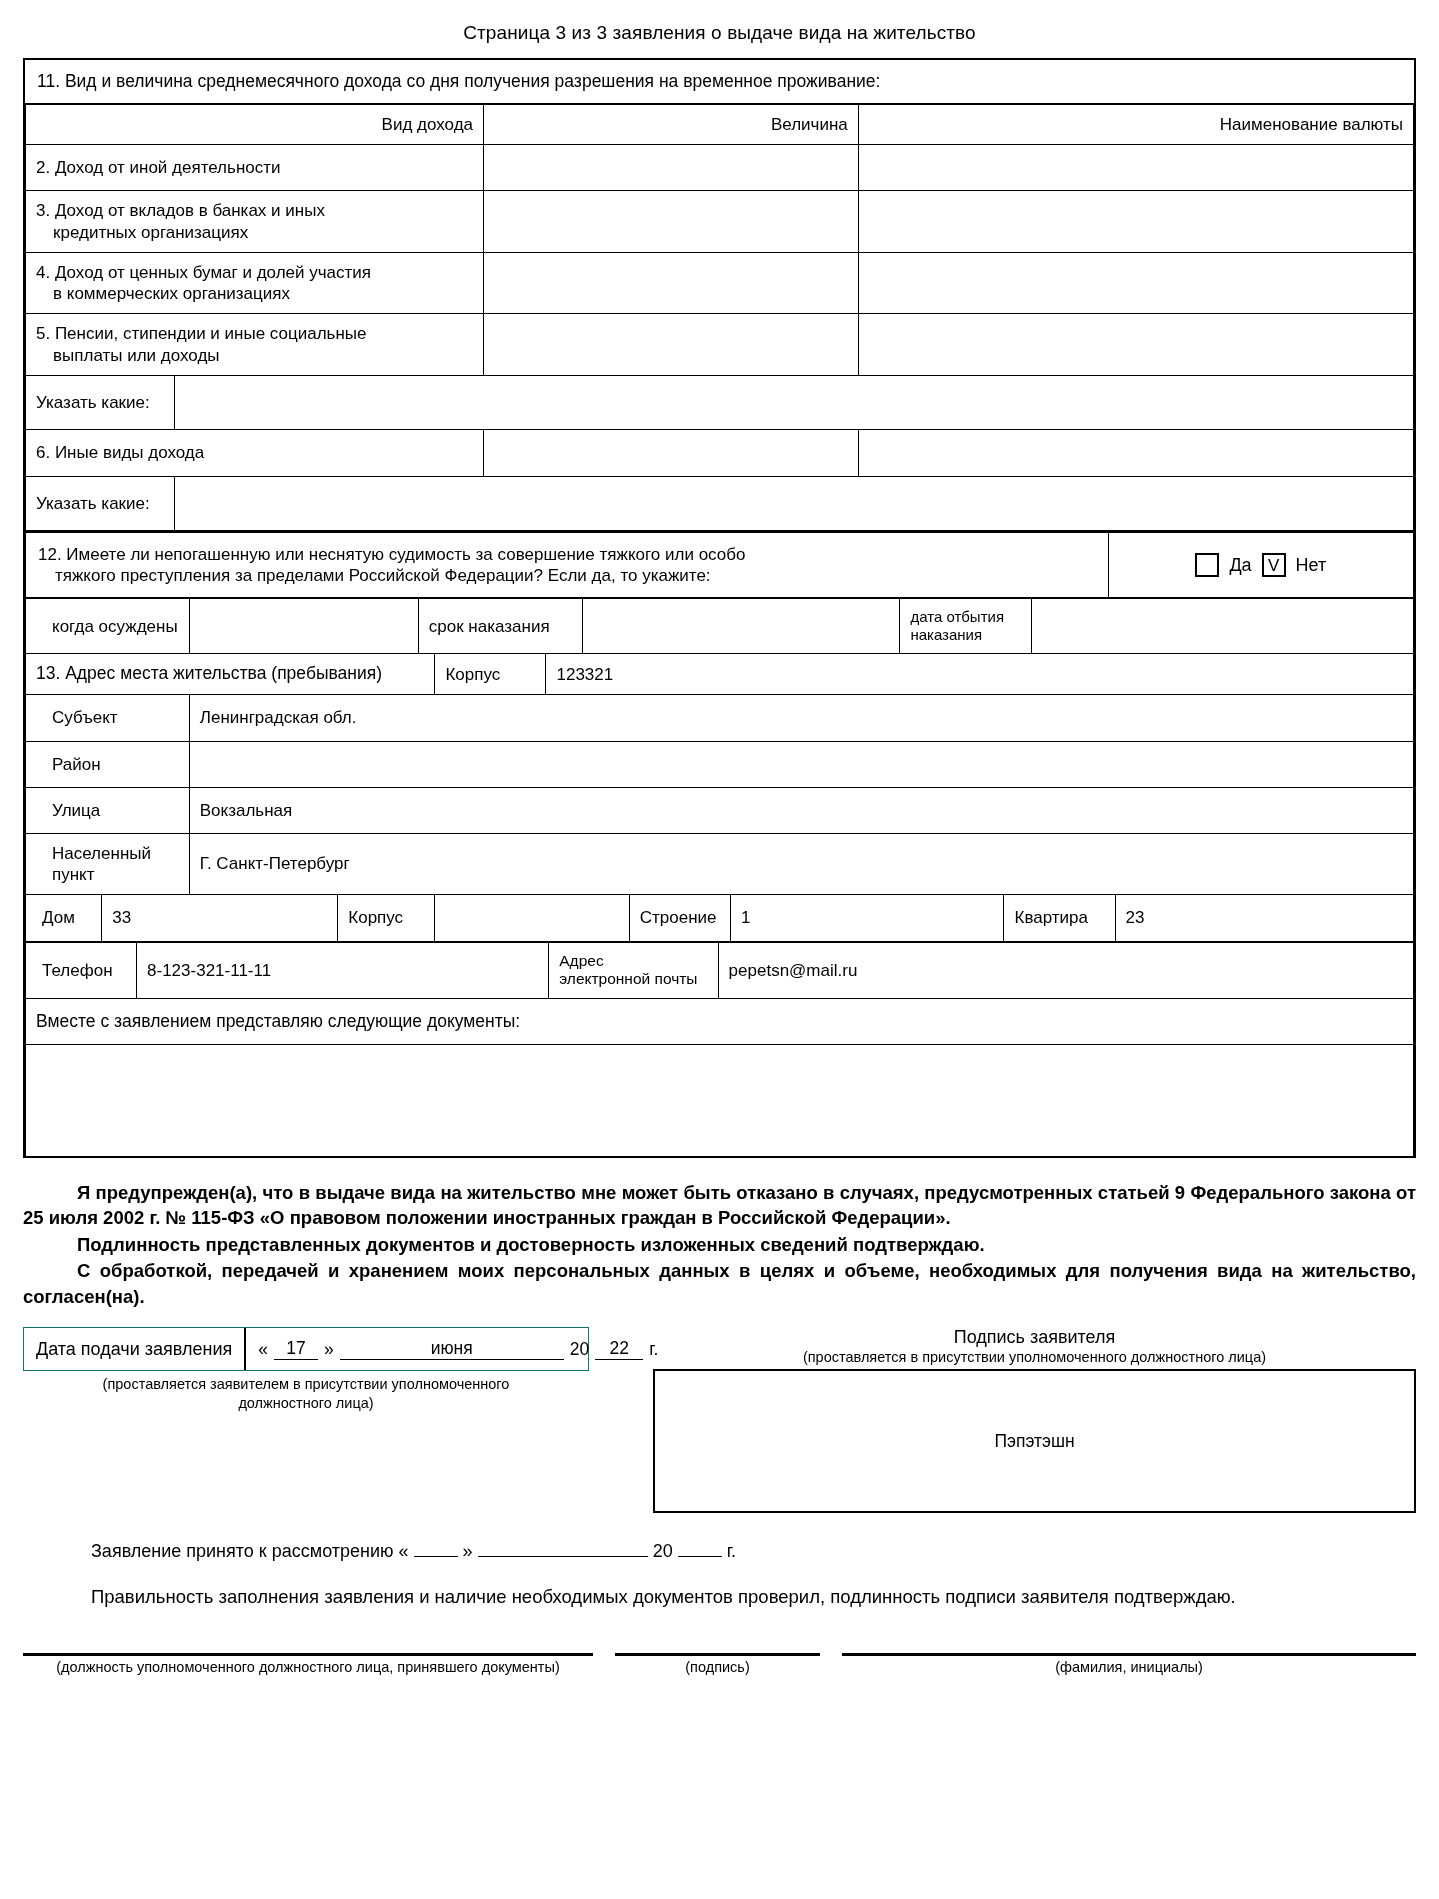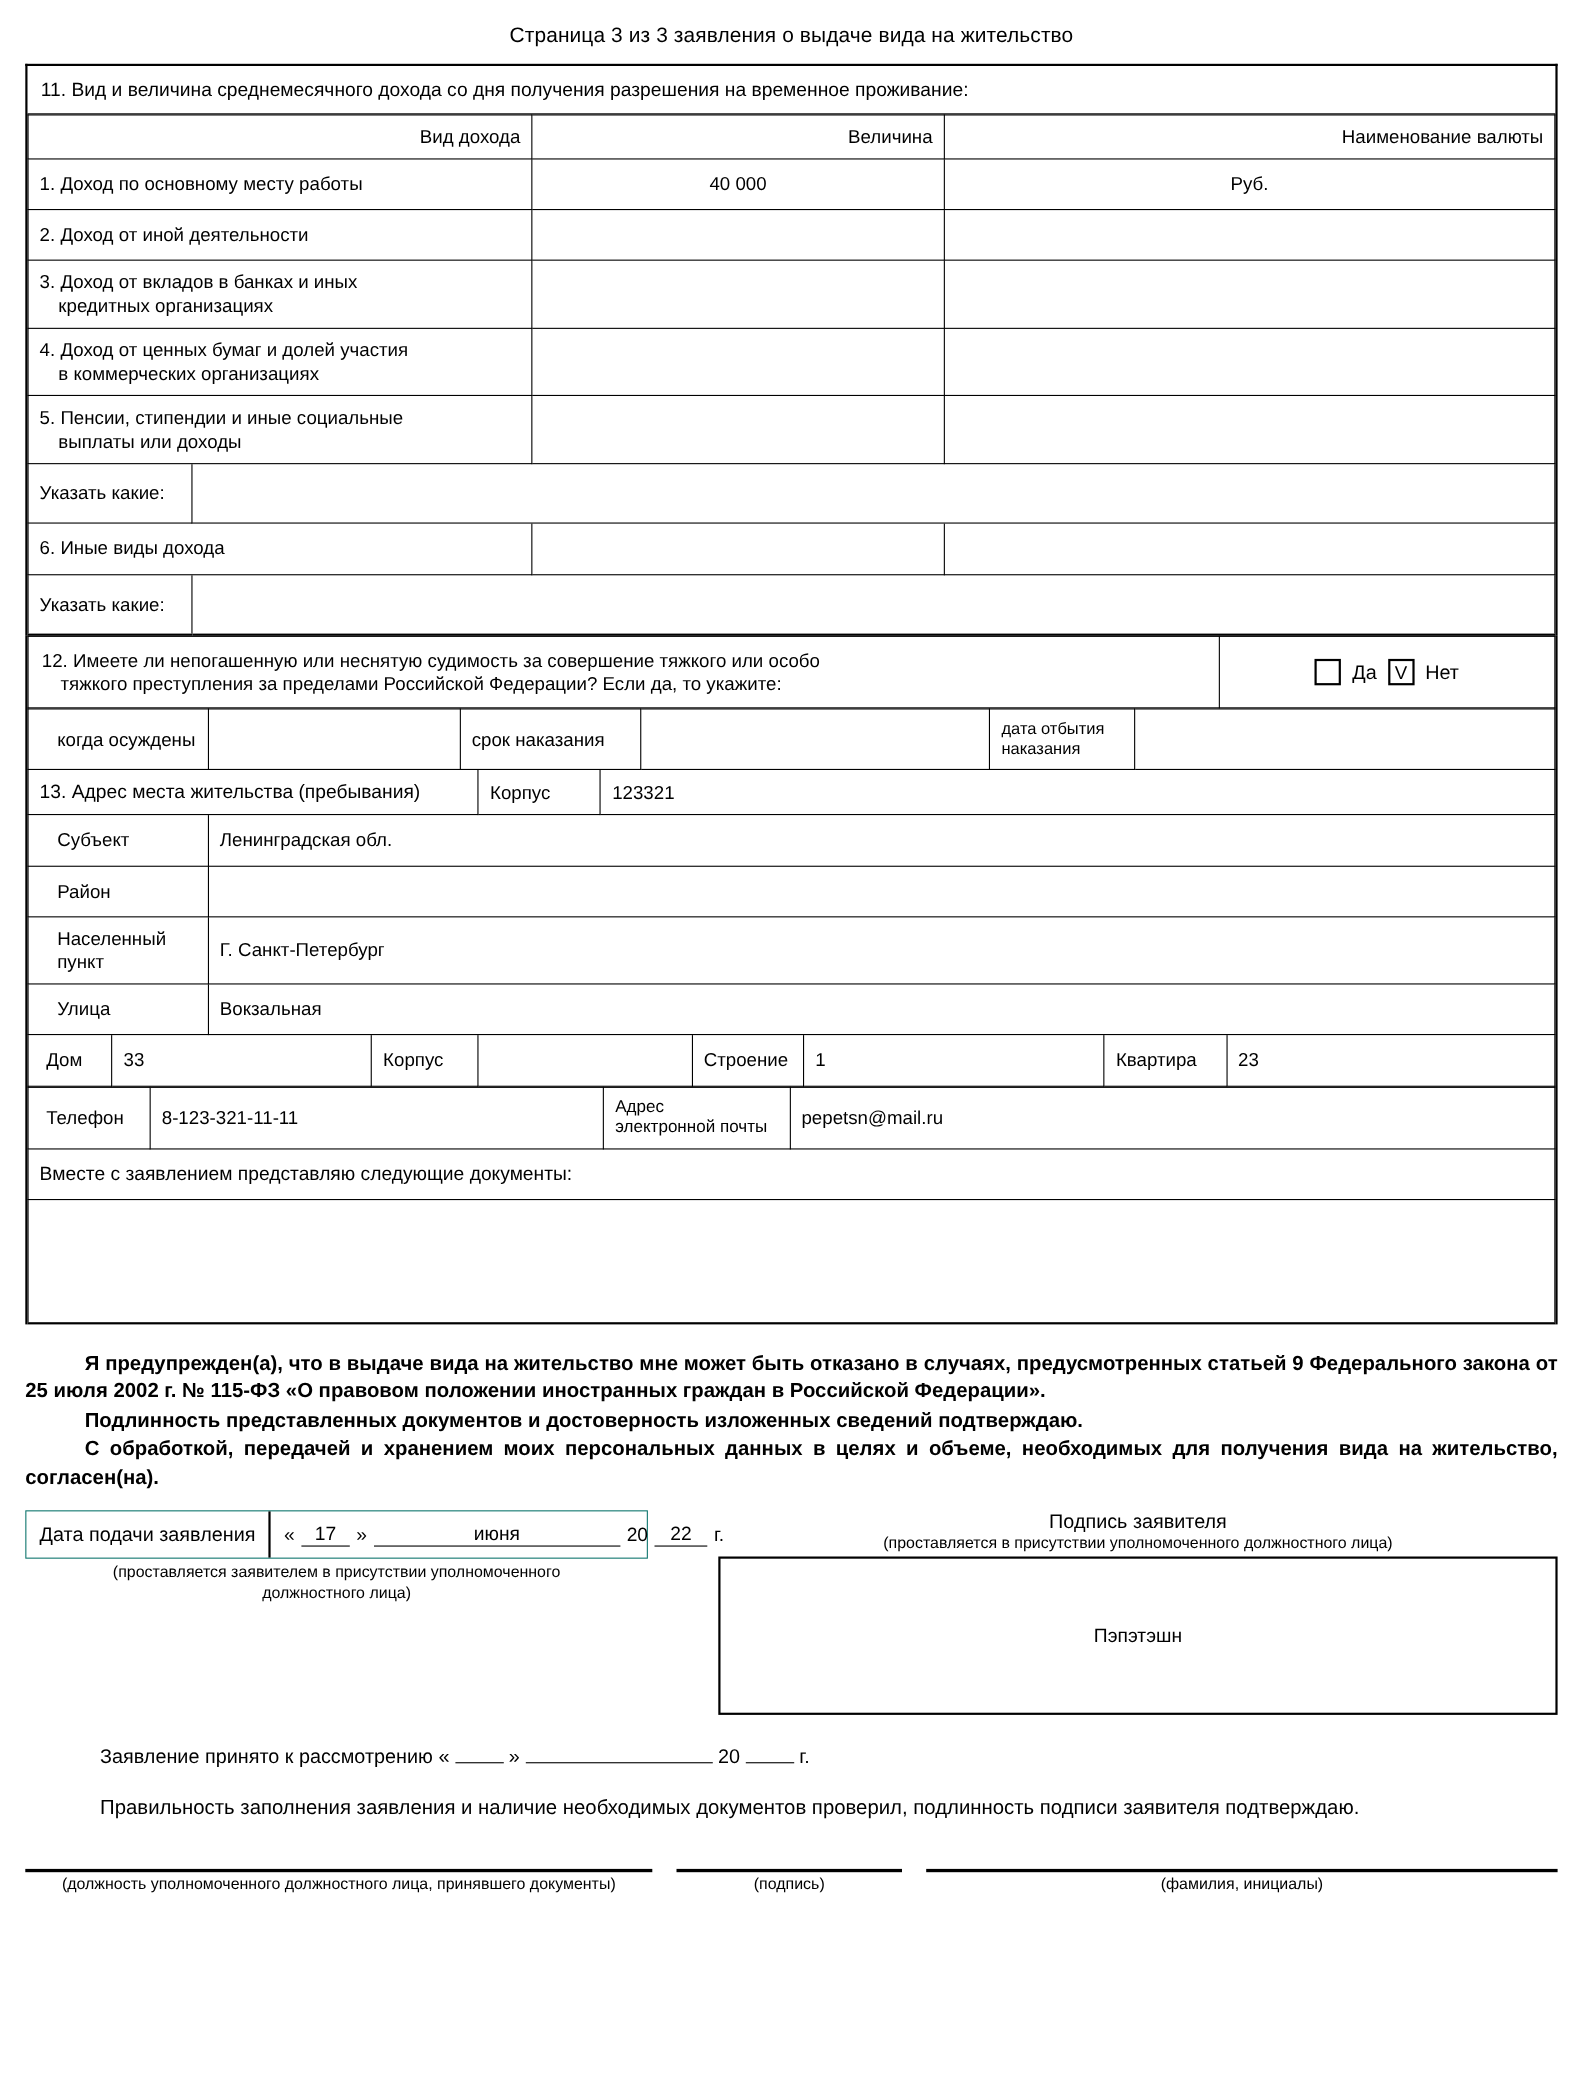--- a/index.html
+++ b/index.html
@@ -231,25 +231,20 @@
           <col style="width:27%">
           <col style="width:40%">
       </colgroup>
       <tbody>
         <tr>
           <td class="hdrcell noborder-l">Вид дохода</td>
           <td class="hdrcell">Величина</td>
           <td class="hdrcell noborder-r">Наименование валюты</td>
         </tr>
 
-        <tr>
-          <td class="noborder-l tall">1. Доход по основному месту работы</td>
-          <td class="ctr tall">40 000</td>
-          <td class="ctr noborder-r tall">Руб.</td>
-        </tr>
 
         <tr>
           <td class="noborder-l tall">2. Доход от иной деятельности</td>
           <td class="ctr tall"></td>
           <td class="ctr noborder-r tall"></td>
         </tr>
 
         <tr>
           <td class="noborder-l">
             <span>3. Доход от вкладов в банках и иных</span>
@@ -394,29 +389,29 @@
       <tbody>
         <tr>
           <td class="noborder-l tall" style="border-top:none;padding-left:26px;">Субъект</td>
           <td class="noborder-r tall" style="border-top:none;">Ленинградская обл.</td>
         </tr>
         <tr>
           <td class="noborder-l tall" style="padding-left:26px;">Район</td>
           <td class="noborder-r tall"></td>
         </tr>
         <tr>
+          <td class="noborder-l tall" style="padding-left:26px;">Улица</td>
+          <td class="noborder-r tall">Вокзальная</td>
+        </tr>
+        <tr>
           <td class="noborder-l" style="padding-left:26px;line-height:1.25;">
             <span>Населенный</span><br>
             <span>пункт</span>
           </td>
           <td class="noborder-r">Г. Санкт-Петербург</td>
-        </tr>
-        <tr>
-          <td class="noborder-l tall" style="padding-left:26px;">Улица</td>
-          <td class="noborder-r tall">Вокзальная</td>
         </tr>
       </tbody>
     </table>
 
     <table class="grid">
       <colgroup>
         <col style="width:5.5%">
           <col style="width:17%">
           <col style="width:7%">
           <col style="width:14%">

